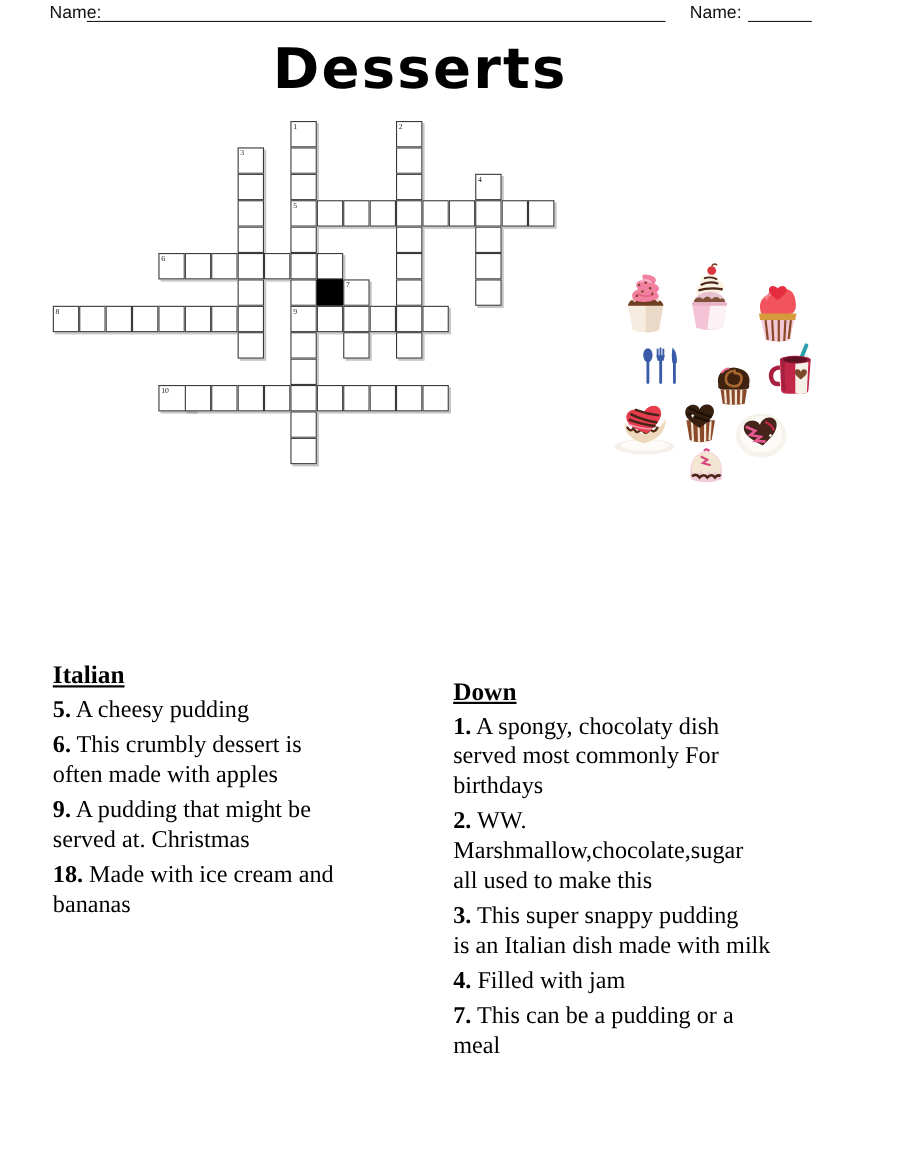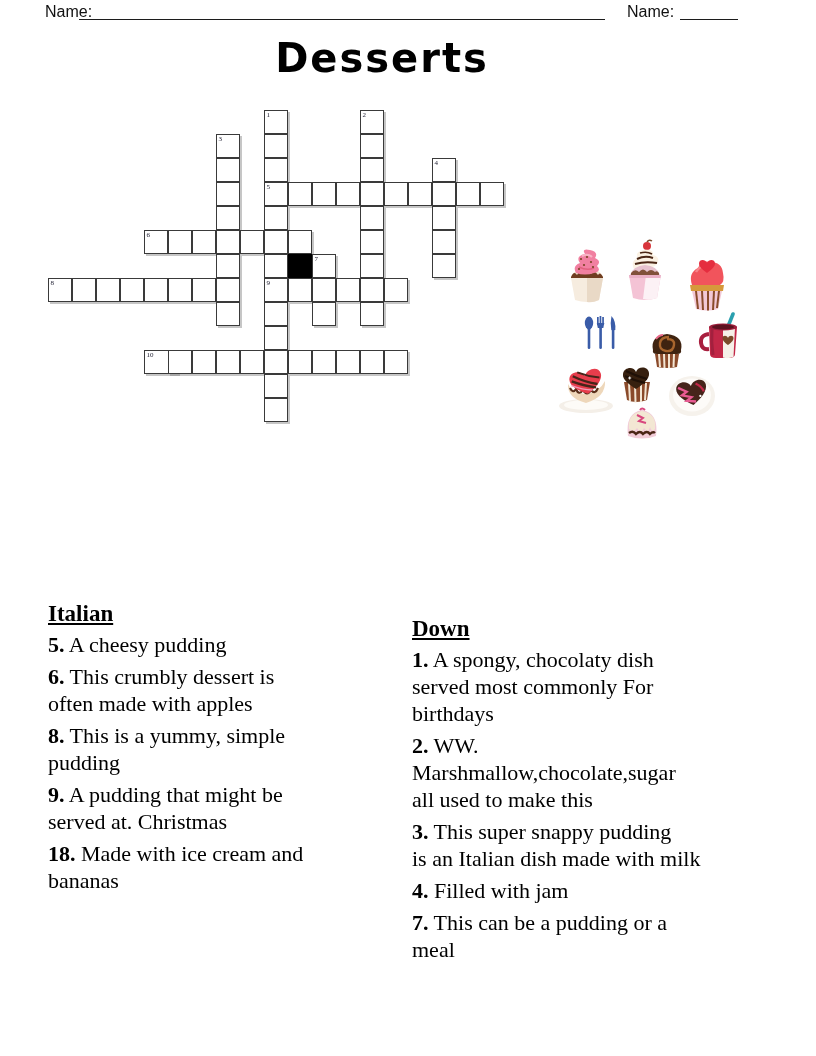--- a/index.html
+++ b/index.html
@@ -9,21 +9,21 @@
   
   .hdr-label{position:absolute;font-size:16px;color:#111;}
   .name-label{left:45px;top:3px;}
   .date-label{left:627px;top:3px;}
   .write-line{position:absolute;height:0;border-bottom:1.6px solid #1c1c1c;}
   .name-line{left:79px;top:19px;width:526px;}
   .date-line{left:680px;top:19px;width:58px;}
 
   
   .title{position:absolute;left:0;top:38px;width:764px;text-align:center;
-         font-family:"DejaVu Sans",sans-serif;font-weight:bold;font-size:40px;
+         font-family:"DejaVu Sans",sans-serif;font-weight:bold;font-size:51px;
          letter-spacing:2px;line-height:1;color:#000;}
 
   
   .grid-layer{position:absolute;left:0;top:0;width:816px;height:1056px;}
   .cell{position:absolute;width:24px;height:24px;box-sizing:border-box;background:#fff;
         border:1.7px solid #3a3a3a;box-shadow:2px 2px 0 rgba(128,128,128,.45);}
   .cell.black{background:#000;border-color:#000;}
   .cellnum{position:absolute;top:0;left:1.5px;font-family:"Liberation Serif",serif;
            font-size:7px;line-height:8px;color:#1b1b2e;}
 
@@ -268,21 +268,20 @@
     <path d="M10,31 Q14,28 17,32 Q21,28 24,32 Q28,28 31,32 Q34,29 36,31" stroke="#4a2515" stroke-width="2.4" fill="none"></path>
     <path d="M18,13 L24,16 L20,19 L27,21" stroke="#d8487e" stroke-width="2" fill="none"></path>
     <path d="M21,8 Q23,5 26,8" stroke="#d8487e" stroke-width="2" fill="none"></path>
   </svg>
 
   <div class="clues clues-across">
     <h2>Italian</h2>
     <div>
         <p class="clue"><b>5.</b> A cheesy pudding</p>
         <p class="clue"><b>6.</b> This crumbly dessert is<br>often made with apples</p>
-        <p class="clue"><b>8.</b> This is a yummy, simple<br>pudding</p>
         <p class="clue"><b>9.</b> A pudding that might be<br>served at. Christmas</p>
         <p class="clue"><b>18.</b> Made with ice cream and<br>bananas</p>
       </div>
   </div>
   <div class="clues clues-down">
     <h2>Down</h2>
     <div>
         <p class="clue"><b>1.</b> A spongy, chocolaty dish<br>served most commonly For<br>birthdays</p>
         <p class="clue"><b>2.</b> WW.<br>Marshmallow,chocolate,sugar<br>all used to make this</p>
         <p class="clue"><b>3.</b> This super snappy pudding<br>is an Italian dish made with milk</p>

